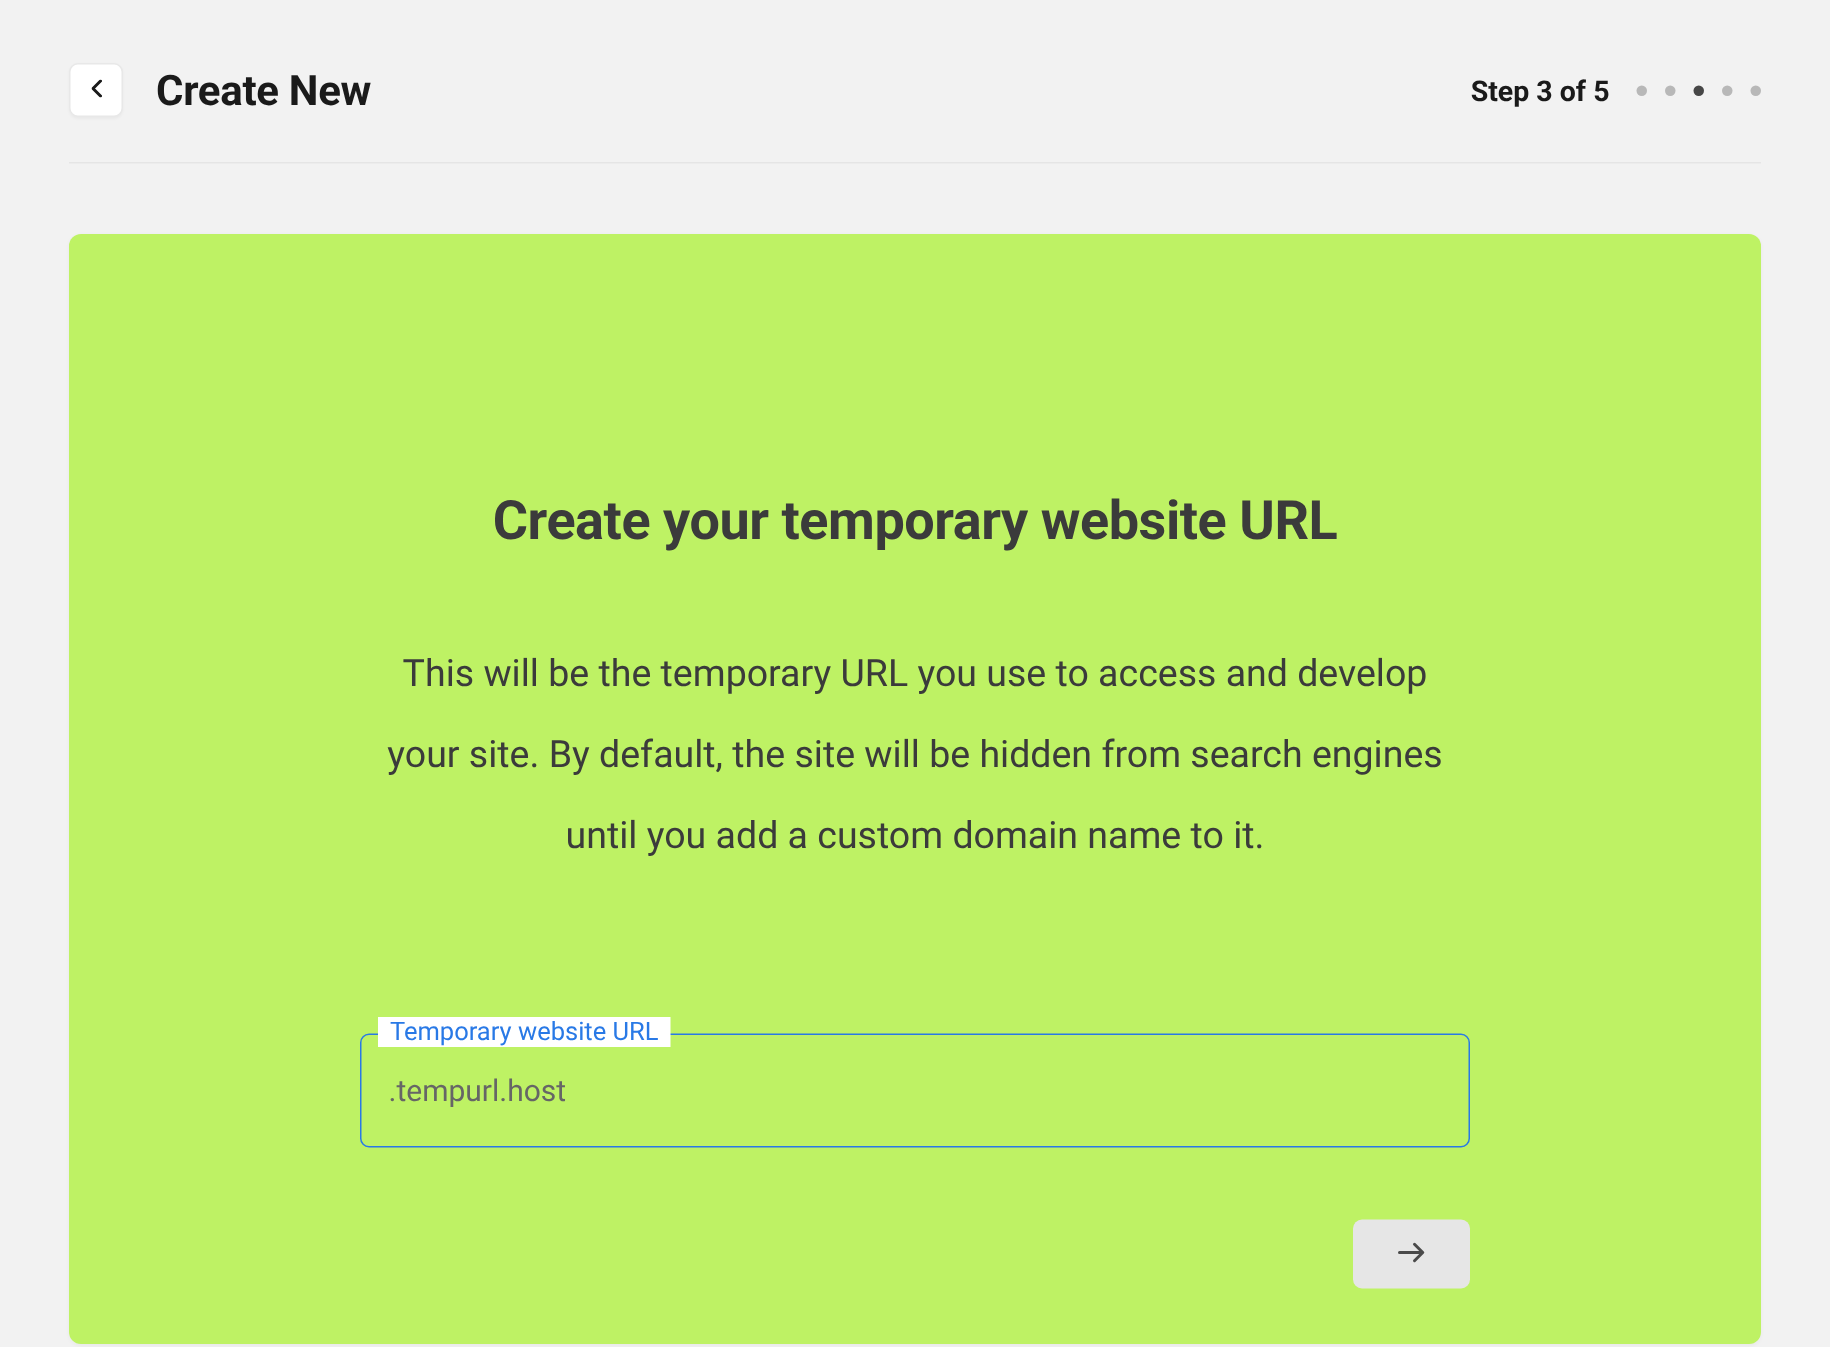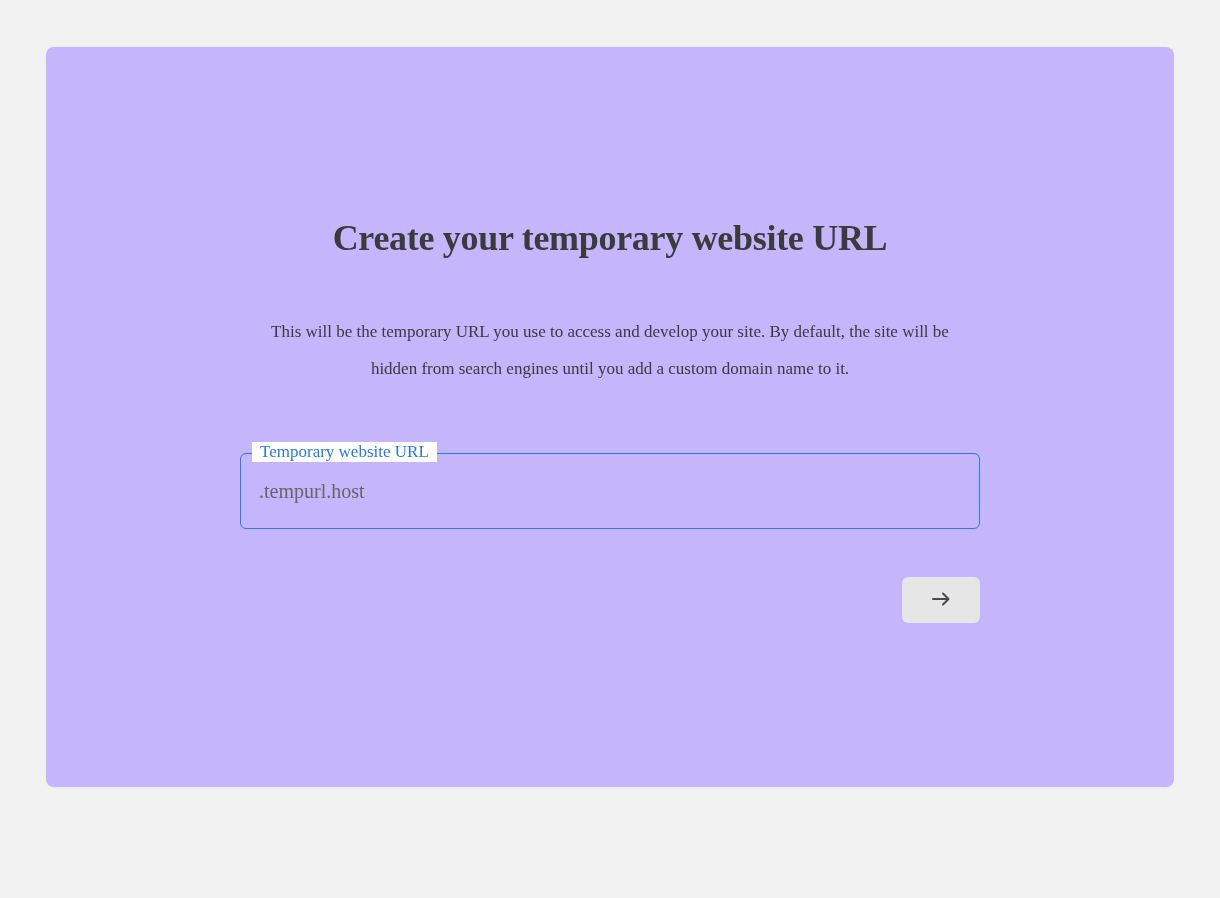--- a/index.html
+++ b/index.html
@@ -66,54 +66,53 @@
       width: 7px;
       height: 7px;
       border-radius: 50%;
       background: #b8b8b8;
     }
     .dot.active {
       background: #474747;
     }
     .card {
       margin-top: 47px;
-      background: #c4b5fd;
+      background: #bef264;
       border-radius: 8px;
       min-height: 740px;
       padding: 170px 0 0 0;
       box-shadow: 0 1px 3px rgba(0,0,0,0.04);
-      font-family: Liberation Serif, serif;
     }
     .card-inner {
       width: 740px;
       margin: 0 auto;
       display: flex;
       flex-direction: column;
       align-items: center;
     }
     .main-heading {
       font-size: 36px;
       font-weight: 700;
       color: #3b3b3b;
       text-align: center;
       letter-spacing: -0.3px;
     }
     .description {
       margin-top: 55px;
-      font-size: 17px;
+      font-size: 25px;
       line-height: 2.15;
       color: #3b3b3b;
       text-align: center;
       font-weight: 400;
       max-width: 720px;
     }
     .input-wrap {
       position: relative;
       width: 100%;
-      margin-top: 66px;
+      margin-top: 105px;
     }
     .floating-label {
       position: absolute;
       top: -11px;
       left: 12px;
       background: #ffffff;
       padding: 0 8px;
       font-size: 17px;
       color: #2979e6;
       font-weight: 400;
@@ -149,20 +148,42 @@
     }
     .next-button svg {
       width: 18px;
       height: 14px;
     }
   </style>
 </head>
 <body>
 
 <div class="page">
+  <div class="header">
+    <div class="header-left">
+      <button class="back-button">
+        <span>
+          <svg viewBox="0 0 7 12" fill="none">
+            <path d="M6 1 L1 6 L6 11" stroke="#1a1a1a" stroke-width="2" stroke-linecap="round" stroke-linejoin="round"></path>
+          </svg>
+        </span>
+      </button>
+      <h1 class="page-title">Create New</h1>
+    </div>
+    <div class="header-right">
+      <div class="step-label">Step 3 of 5</div>
+      <div class="dots">
+        <span class="dot"></span>
+        <span class="dot"></span>
+        <span class="dot active"></span>
+        <span class="dot"></span>
+        <span class="dot"></span>
+      </div>
+    </div>
+  </div>
 
   <div class="card">
     <div class="card-inner">
       <h2 class="main-heading">Create your temporary website URL</h2>
       <p class="description">This will be the temporary URL you use to access and develop your site. By default, the site will be hidden from search engines until you add a custom domain name to it.</p>
 
       <div class="input-wrap">
         <label class="floating-label">Temporary website URL</label>
         <input type="text" class="url-input" value=".tempurl.host" style="">
       </div>

